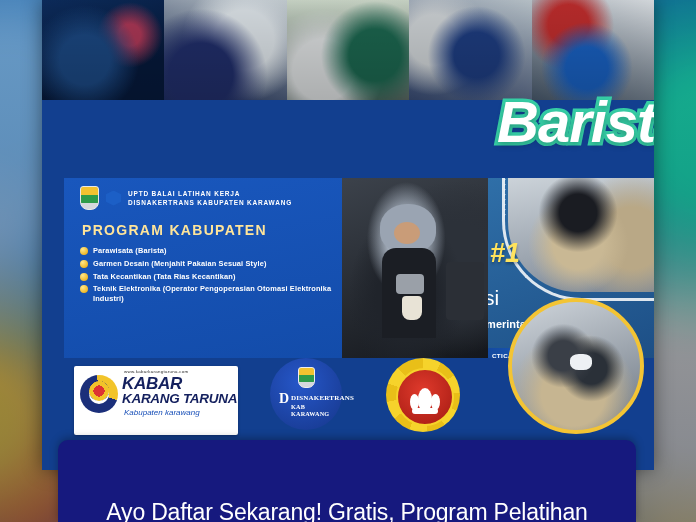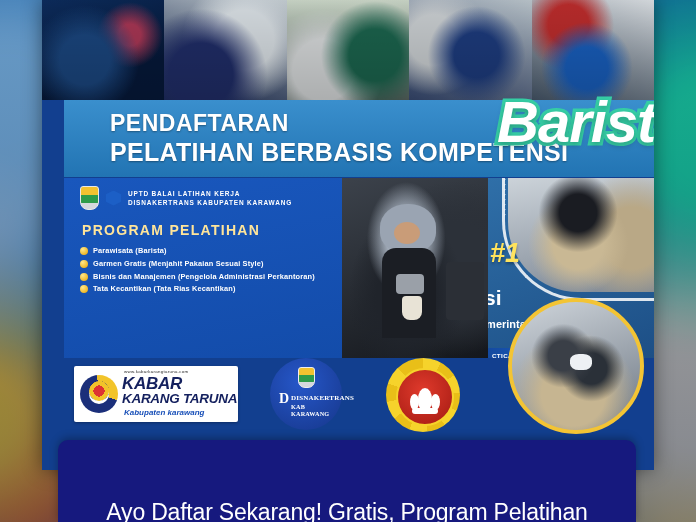--- a/index.html
+++ b/index.html
@@ -134,21 +134,21 @@
     position:absolute;left:20px;top:-6px;width:146px;height:120px;
     border-radius:0 0 0 70px;overflow:hidden;
     background:
       radial-gradient(circle at 48% 34%, #1a1c22 0 17%, transparent 36%),
       radial-gradient(circle at 48% 60%, #c9b894 0 24%, transparent 48%),
       radial-gradient(circle at 85% 55%, #b9a886 0 22%, transparent 46%),
       linear-gradient(170deg,#cfd6dc,#7d8794);
   }
   .rp-arc{position:absolute;left:14px;top:-10px;width:160px;height:130px;border-radius:0 0 0 80px;border-left:3px solid #ffffff;border-bottom:3px solid #ffffff;opacity:.85;}
   .rp-hash{position:absolute;left:2px;top:60px;color:#ffe35c;font-size:27px;font-weight:bold;font-style:italic;text-shadow:0 2px 3px rgba(0,0,0,.3);}
-  .rp-si{position:absolute;left:-4px;top:108px;color:#ffffff;font-size:21px;font-weight:bold;}
+  .rp-si{position:absolute;left:-4px;top:108px;color:#ffffff;font-size:21px;font-weight:normal;}
   .rp-pem{position:absolute;left:-8px;top:140px;color:#ffffff;font-size:11px;font-weight:bold;}
   .rp-chip{position:absolute;left:-10px;background:linear-gradient(90deg,#13479b,#1b5ec1);border-radius:0 12px 12px 0;color:#fff;font-size:6.2px;font-weight:bold;letter-spacing:.4px;line-height:1.45;padding:4px 10px 4px 14px;}
   .rp-c1{top:170px;}
   .rp-dotgrid{position:absolute;left:14px;top:-6px;width:52px;height:44px;
     background-image:radial-gradient(#ffffff 1px, transparent 1px);background-size:5px 5px;opacity:.35;}
 
   
   .circinset{
     position:absolute;left:508px;top:298px;width:128px;height:128px;border-radius:50%;
     border:4px solid #f3c434;overflow:hidden;z-index:7;
@@ -156,33 +156,33 @@
       radial-gradient(circle at 40% 42%, #3a3f47 0 14%, transparent 30%),
       radial-gradient(circle at 62% 52%, #2a3038 0 15%, transparent 32%),
       radial-gradient(circle at 48% 72%, #c6b591 0 28%, transparent 55%),
       linear-gradient(160deg,#cfd5db,#6c7682);
   }
   .ci-mask{position:absolute;left:58px;top:52px;width:22px;height:16px;border-radius:40%;background:#eef1f4;}
 
   
   .logorow{position:absolute;left:22px;top:358px;width:590px;height:74px;}
   .kabar{
-    position:absolute;left:10px;top:8px;width:164px;height:56px;background:#fff;border-radius:2px;
+    position:absolute;left:10px;top:8px;width:164px;height:69px;background:#fff;border-radius:2px;
     box-shadow:0 1px 3px rgba(0,0,0,.3);overflow:hidden;
   }
   .kabar .swirl{
     position:absolute;left:6px;top:9px;width:38px;height:38px;border-radius:50%;
     background:conic-gradient(from 210deg,#1b2f7a 0 40%,#f2c42a 40% 72%,#1b2f7a 72% 100%);
   }
   .kabar .swirl:after{content:"";position:absolute;left:9px;top:9px;width:20px;height:20px;border-radius:50%;background:#fff;}
   .kabar .seal{position:absolute;left:15px;top:15px;width:20px;height:20px;border-radius:50%;background:radial-gradient(circle,#d33 0 40%,#f2c42a 40% 70%,#1b2f7a 70%);}
   .kabar .url{position:absolute;left:50px;top:3px;color:#2b2b2b;font-size:4.4px;letter-spacing:.3px;}
   .kabar .k1{position:absolute;left:48px;top:8px;color:#14205e;font-weight:bold;font-style:italic;font-size:17px;letter-spacing:-.3px;}
   .kabar .k2{position:absolute;left:48px;top:25px;color:#14205e;font-weight:bold;font-style:italic;font-size:13.5px;letter-spacing:-.3px;}
-  .kabar .k3{position:absolute;left:50px;top:42px;color:#1950b8;font-weight:bold;font-style:italic;font-size:8px;}
+  .kabar .k3{position:absolute;left:50px;top:42px;color:#1950b8;font-weight:normal;font-style:italic;font-size:8px;}
 
   .disnaker{
     position:absolute;left:206px;top:0px;width:72px;height:72px;border-radius:50%;
     background:radial-gradient(circle at 42% 34%,#2657c9,#16368a);
   }
   .disnaker .dcrest{position:absolute;left:28px;top:9px;width:15px;height:19px;border-radius:3px 3px 7px 7px;
     background:linear-gradient(180deg,#f2c230 0 38%,#2e9b4a 38% 72%,#d5d8dd 72% 100%);border:1px solid #eee;}
   .disnaker .dbig{position:absolute;left:9px;top:33px;color:#fff;font-weight:bold;font-size:14px;font-family:"Liberation Serif",serif;}
   .disnaker .dt1{position:absolute;left:21px;top:36px;color:#fff;font-weight:bold;font-size:7px;font-family:"Liberation Serif",serif;letter-spacing:.2px;}
   .disnaker .dt2{position:absolute;left:21px;top:45px;color:#fff;font-weight:bold;font-size:6.2px;font-family:"Liberation Serif",serif;letter-spacing:.2px;}
@@ -235,55 +235,51 @@
         </div>
       <div class="ph ph4">
           <div class="sub"></div>
         </div>
       <div class="ph ph5">
           <div class="sub"></div>
         </div>
       <div class="strip-shade"></div>
     </div>
 
-    <div class="headband">
-      <div class="h1">PENDAFTARAN</div>
-      <div class="h2">PELATIHAN BERBASIS KOMPETENSI</div>
-    </div>
 
     <div class="gratis">Barista</div>
 
     <div class="infopanel">
       <div class="uptd">
         <div class="crest"></div>
         <div class="crest2"></div>
         <div class="uptd-txt">
           <div>UPTD  BALAI LATIHAN KERJA</div>
           <div>DISNAKERTRANS KABUPATEN KARAWANG</div>
         </div>
       </div>
 
-      <div class="prog-title">PROGRAM PELATIHAN</div>
+      <div class="prog-title">PROGRAM KABUPATEN</div>
 
       <div class="proglist">
         <div class="prow">
           <div class="dot"></div>
           <div class="ptext">Parawisata (Barista)</div>
         </div>
         <div class="prow">
           <div class="dot"></div>
-          <div class="ptext">Garmen Gratis (Menjahit Pakaian Sesuai Style)</div>
-        </div>
-        <div class="prow">
-          <div class="dot"></div>
-          <div class="ptext">Bisnis dan Manajemen (Pengelola Administrasi Perkantoran)</div>
+          <div class="ptext">Garmen Desain (Menjahit Pakaian Sesuai Style)</div>
         </div>
         <div class="prow">
           <div class="dot"></div>
           <div class="ptext">Tata Kecantikan (Tata Rias Kecantikan)</div>
+        </div>
+        <div class="prow">
+          <div class="dot"></div>
+          <div class="ptext">Teknik Elektronika (Operator Pengoperasian Otomasi Elektronika Industri)</div>
         </div>
       </div>
     </div>
 
     <div class="barista">
       <div class="shirt"></div>
       <div class="hijab"></div>
       <div class="face"></div>
       <div class="apron"></div>
       <div class="machine"></div>

